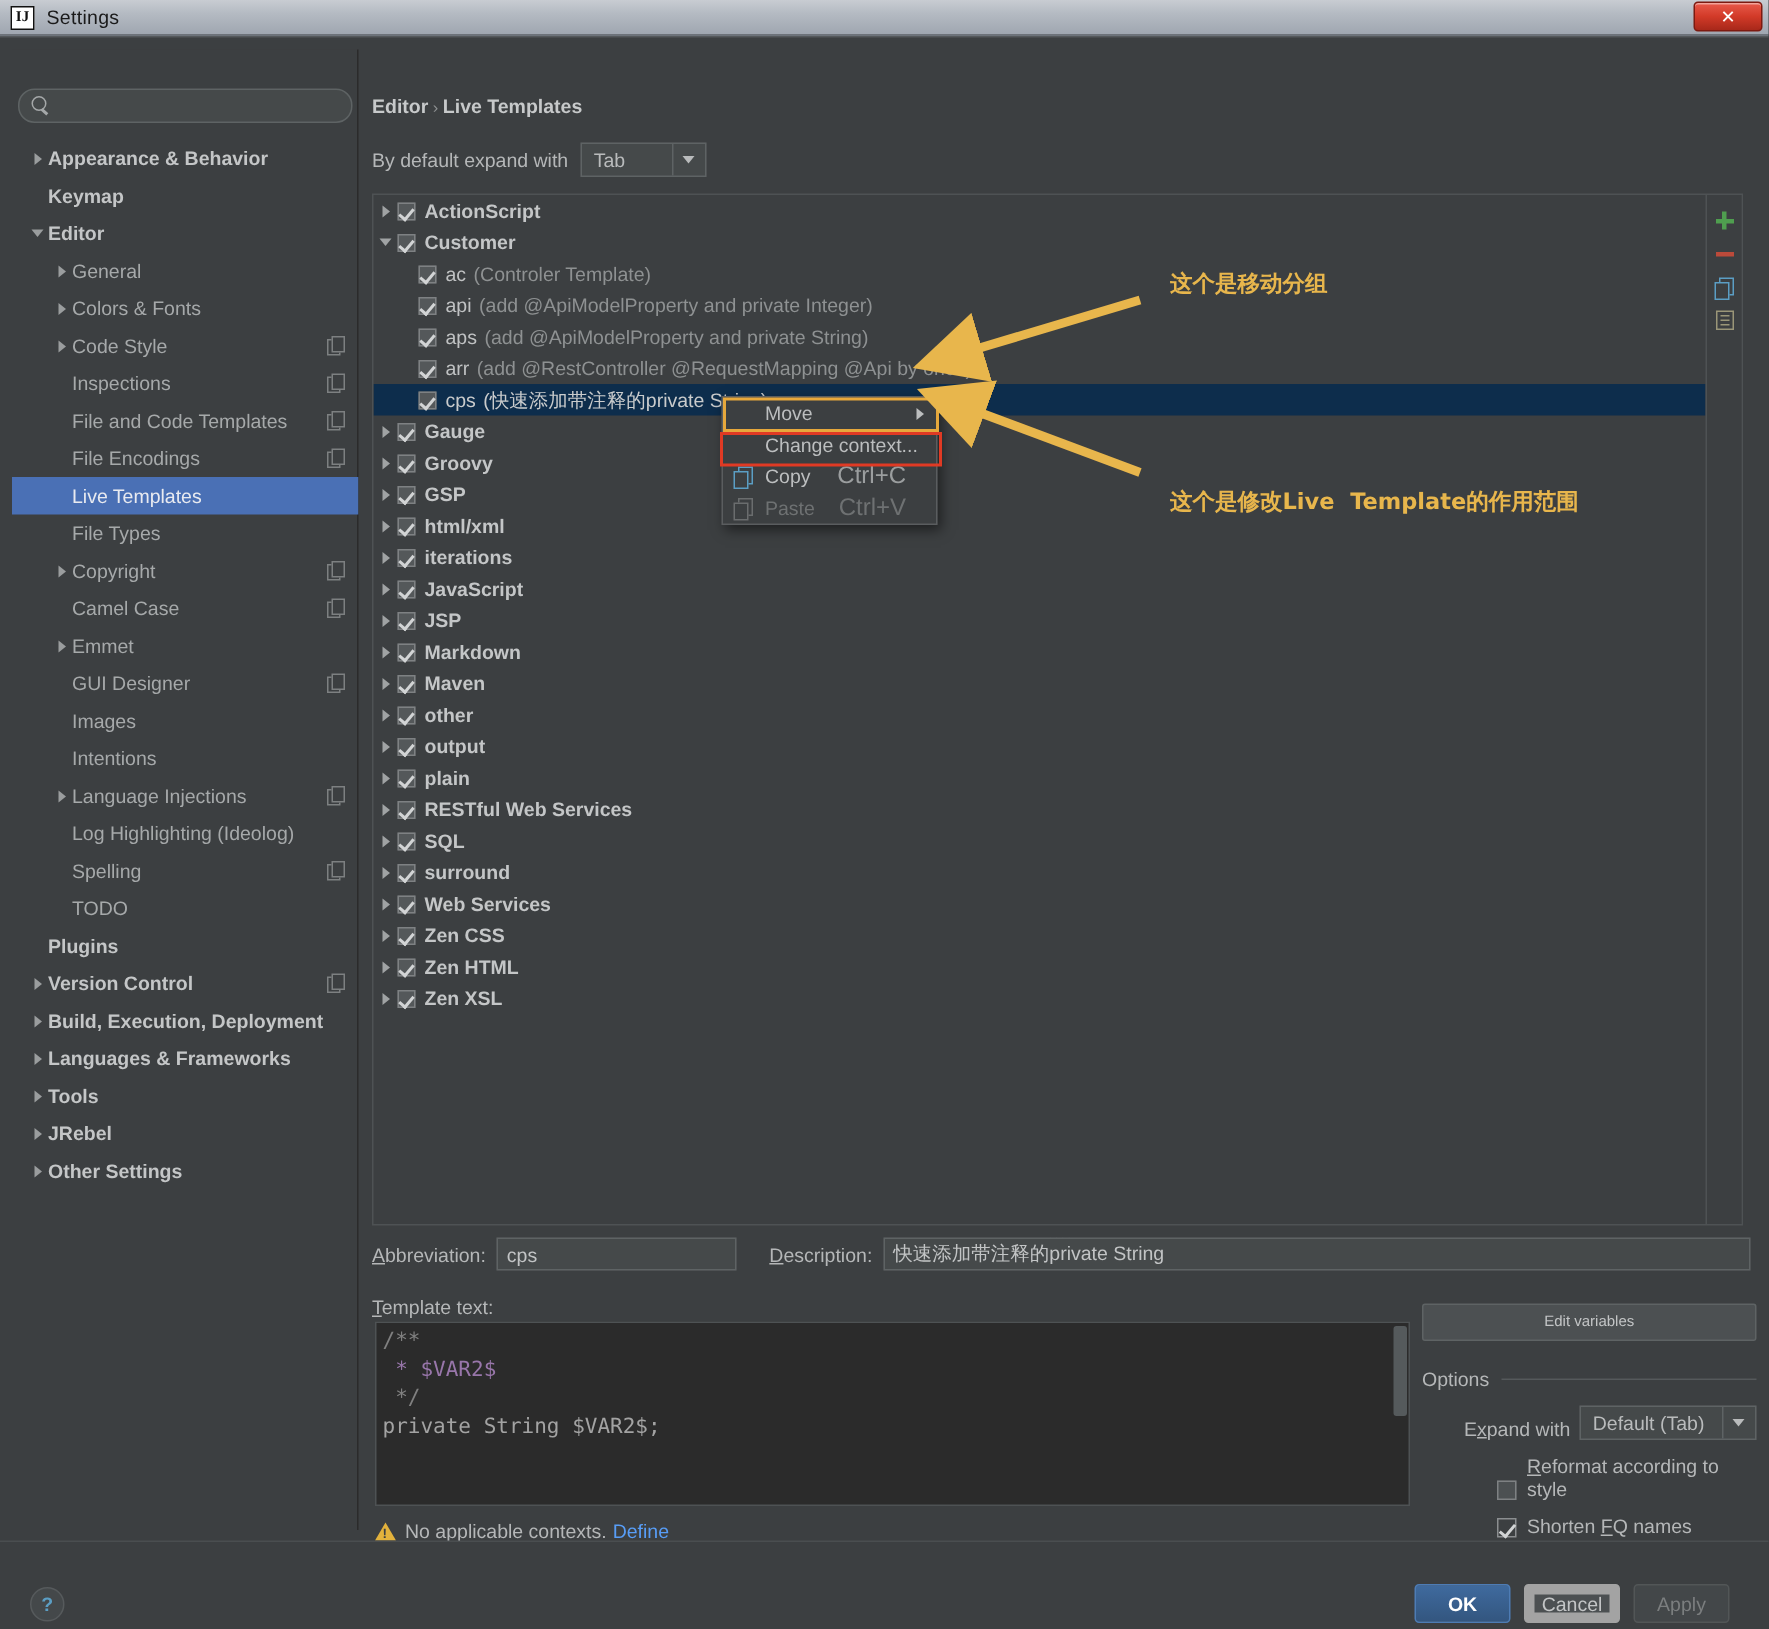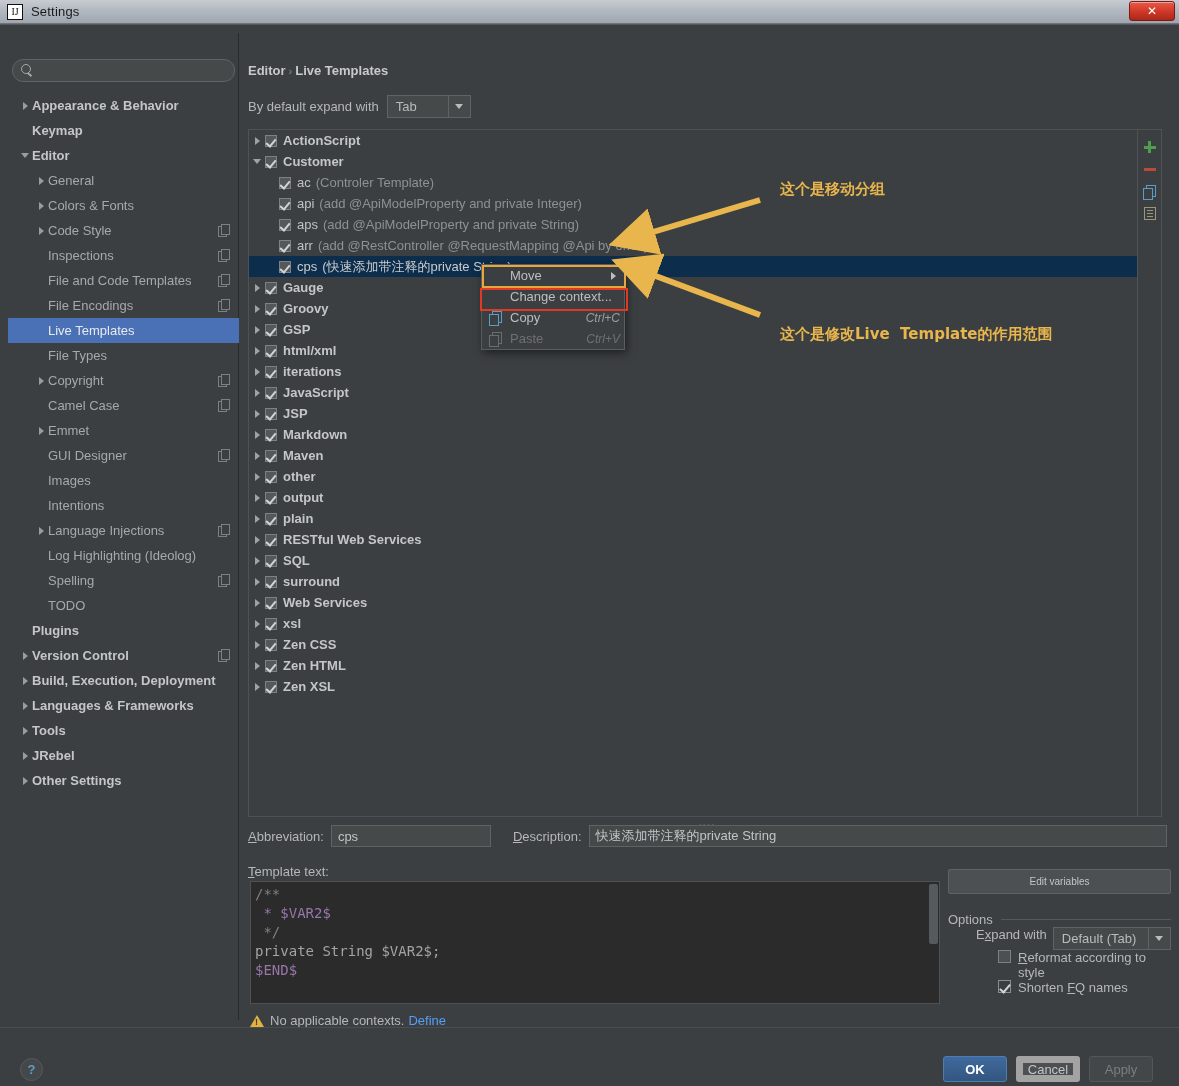--- a/index.html
+++ b/index.html
@@ -19,21 +19,21 @@
   
   #titlebar {
     position: absolute; left: 0; top: 0; width: 1179px; height: 24px;
     background: linear-gradient(to bottom, #c8ccd2 0%, #b4bac2 40%, #9fa6b0 100%);
     border-bottom: 1px solid #6d737b;
     display: flex; align-items: center;
   }
   .tb-icon {
     width: 16px; height: 16px; margin-left: 7px; margin-right: 8px;
     background: #ffffff; border: 1px solid #111;
-    color: #111; font-size: 10px; font-weight: normal;
+    color: #111; font-size: 10px; font-weight: bold;
     display: flex; align-items: center; justify-content: center;
     font-family: "Liberation Serif", serif;
   }
   .tb-title { font-size: 13px; color: #1a1a1a; letter-spacing: .2px; }
   .tb-close {
     position: absolute; right: 4px; top: 1px;
     width: 46px; height: 20px;
     background: linear-gradient(to bottom, #e85a4b 0%, #d23a28 50%, #a8281a 100%);
     border: 1px solid #7d1a10; border-radius: 3px;
     display: flex; align-items: center; justify-content: center;
@@ -214,21 +214,21 @@
   #ctxmenu {
     position: absolute; left: 481px; top: 239px; width: 144px;
     background: #3c3f41; border: 1px solid #5a5d5f;
     box-shadow: 2px 3px 8px rgba(0,0,0,.5); z-index: 50;
   }
   .ctx-item {
     height: 21px; display: flex; align-items: center; padding-left: 28px;
     font-size: 13px; color: #bcbebf; position: relative; cursor: default;
   }
   .ctx-item.disabled { color: #6e7172; }
-  .ctx-item .acc { margin-left: auto; padding-right: 4px; font-size: 12px; color: #9b9e9f; font-style: italic; }
+  .ctx-item .acc { margin-left: auto; padding-right: 20px; font-size: 16px; color: #9b9e9f; }
   .ctx-item.disabled .acc { color: #6e7172; }
   .ctx-item .submenu-arrow {
     margin-left: auto; margin-right: 8px; width: 0; height: 0;
     border-left: 5px solid #bcbebf; border-top: 4px solid transparent; border-bottom: 4px solid transparent;
   }
   .ctx-icon { position: absolute; left: 7px; top: 4px; width: 13px; height: 13px; }
   .ctx-icon.copy::before { content:""; position:absolute; left:3px; top:0; width:8px; height:10px; border:1.5px solid #5b9ec4; background:#3c3f41; }
   .ctx-icon.copy::after { content:""; position:absolute; left:0; top:3px; width:8px; height:10px; border:1.5px solid #5b9ec4; background:#3c3f41; }
   .ctx-icon.paste::before { content:""; position:absolute; left:3px; top:0; width:8px; height:10px; border:1.5px solid #6a6d6e; background:#3c3f41; }
   .ctx-icon.paste::after { content:""; position:absolute; left:0; top:3px; width:8px; height:10px; border:1.5px solid #6a6d6e; background:#3c3f41; }
@@ -289,21 +289,21 @@
   #options-col { position: absolute; left: 700px; top: 44px; width: 223px; }
   .btn {
     height: 25px; background: #4c5052; border: 1px solid #5e6364;
     color: #c3c5c6; font-size: 10px; display: flex; align-items: center; justify-content: center;
     cursor: pointer; border-radius: 2px;
   }
   .opt-title {
     font-size: 13px; color: #b5b7b8; margin-top: 18px; display: flex; align-items: center;
   }
   .opt-title .rule { flex: 1; height: 1px; background: #55595b; margin-left: 8px; }
-  .opt-row { display: flex; align-items: flex-start; }
+  .opt-row { display: flex; align-items: flex-end; margin-top: 10px; }
   .opt-row .lbl { font-size: 13px; color: #b5b7b8; margin-right: 6px; }
   .cbx2 {
     width: 13px; height: 13px; border: 1px solid #7e8183; background: #4c5052;
     position: relative; margin-right: 7px; flex: 0 0 13px;
   }
   .cbx2.checked { background: transparent; border-color: #8b8e90; }
   .cbx2.checked::after {
     content:""; position:absolute; left:3px; top:1px; width:4px; height:9px;
     border: solid #d2d4d5; border-width: 0 2px 2px 0; transform: rotate(40deg);
   }
@@ -666,27 +666,20 @@
               <i></i>
             </span>
             <span class="cbx checked"></span>
             <span class="tname">Web Services</span>
           </div>
           <div class="trow">
             <span class="tarrow">
               <i></i>
             </span>
             <span class="cbx checked"></span>
-            <span class="tname">xsl</span>
-          </div>
-          <div class="trow">
-            <span class="tarrow">
-              <i></i>
-            </span>
-            <span class="cbx checked"></span>
             <span class="tname">Zen CSS</span>
           </div>
           <div class="trow">
             <span class="tarrow">
               <i></i>
             </span>
             <span class="cbx checked"></span>
             <span class="tname">Zen HTML</span>
           </div>
           <div class="trow">
@@ -748,21 +741,20 @@
     </div>
 
     <div class="ttlabel"><u>T</u>emplate text:</div>
 
     <div id="tmpl-editor">
       <div class="ln c-comment">/**</div>
       <div class="ln c-var"> * $VAR2$</div>
       <div class="ln c-comment"> */</div>
       <div class="ln c-plain">private String $VAR2$;</div>
       <div class="ln c-plain"></div>
-      <div class="ln c-var">$END$</div>
       <div class="vscroll"></div>
     </div>
 
     <div class="warnrow">
       <span class="warn-ico"></span>
       <span>No applicable contexts.</span>
       <span class="link">Define</span>
     </div>
 
     <div id="options-col">

